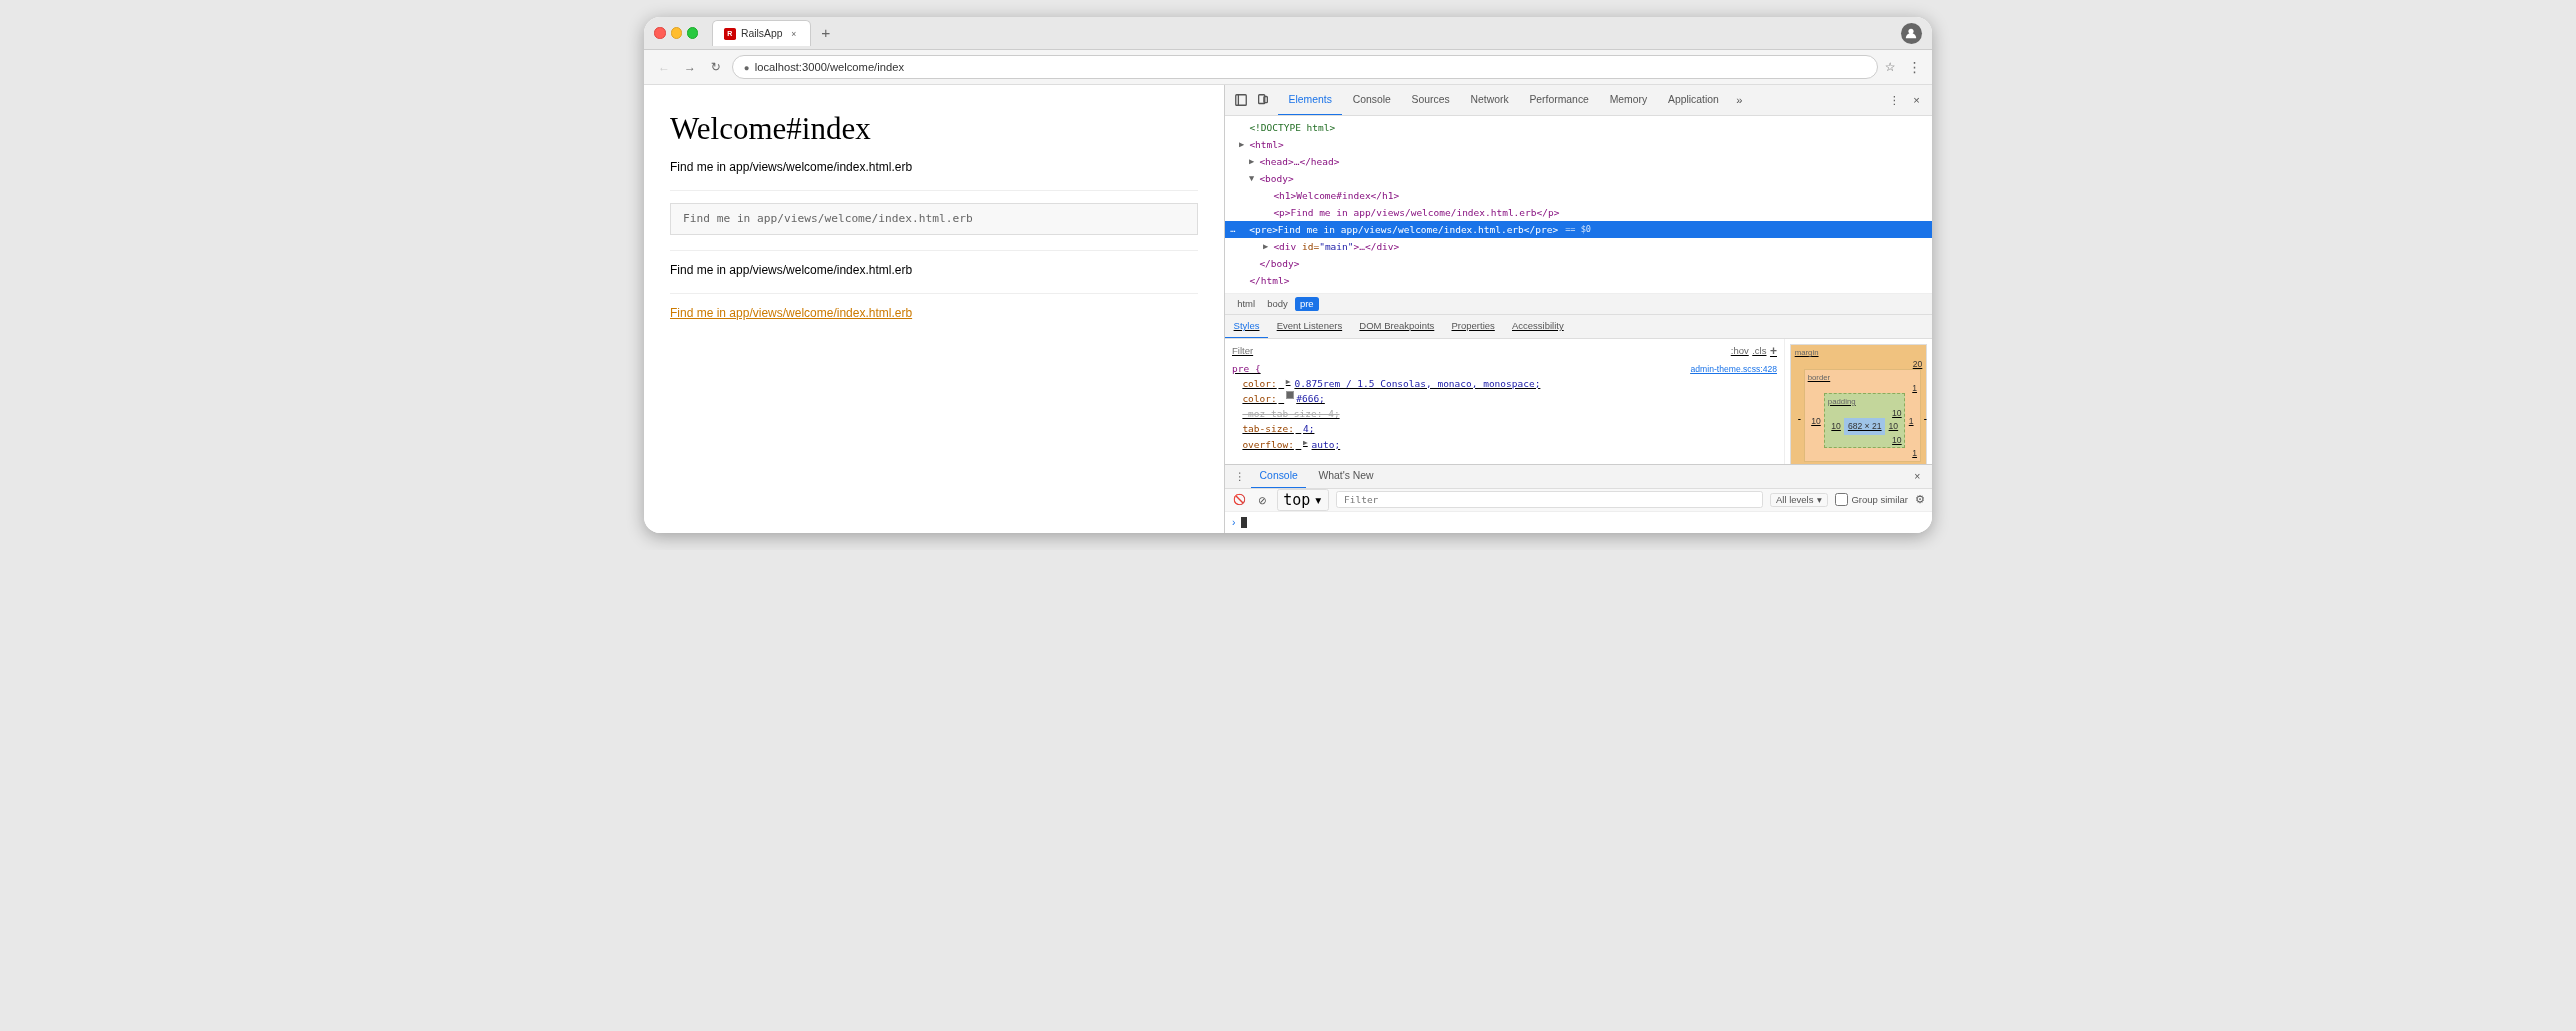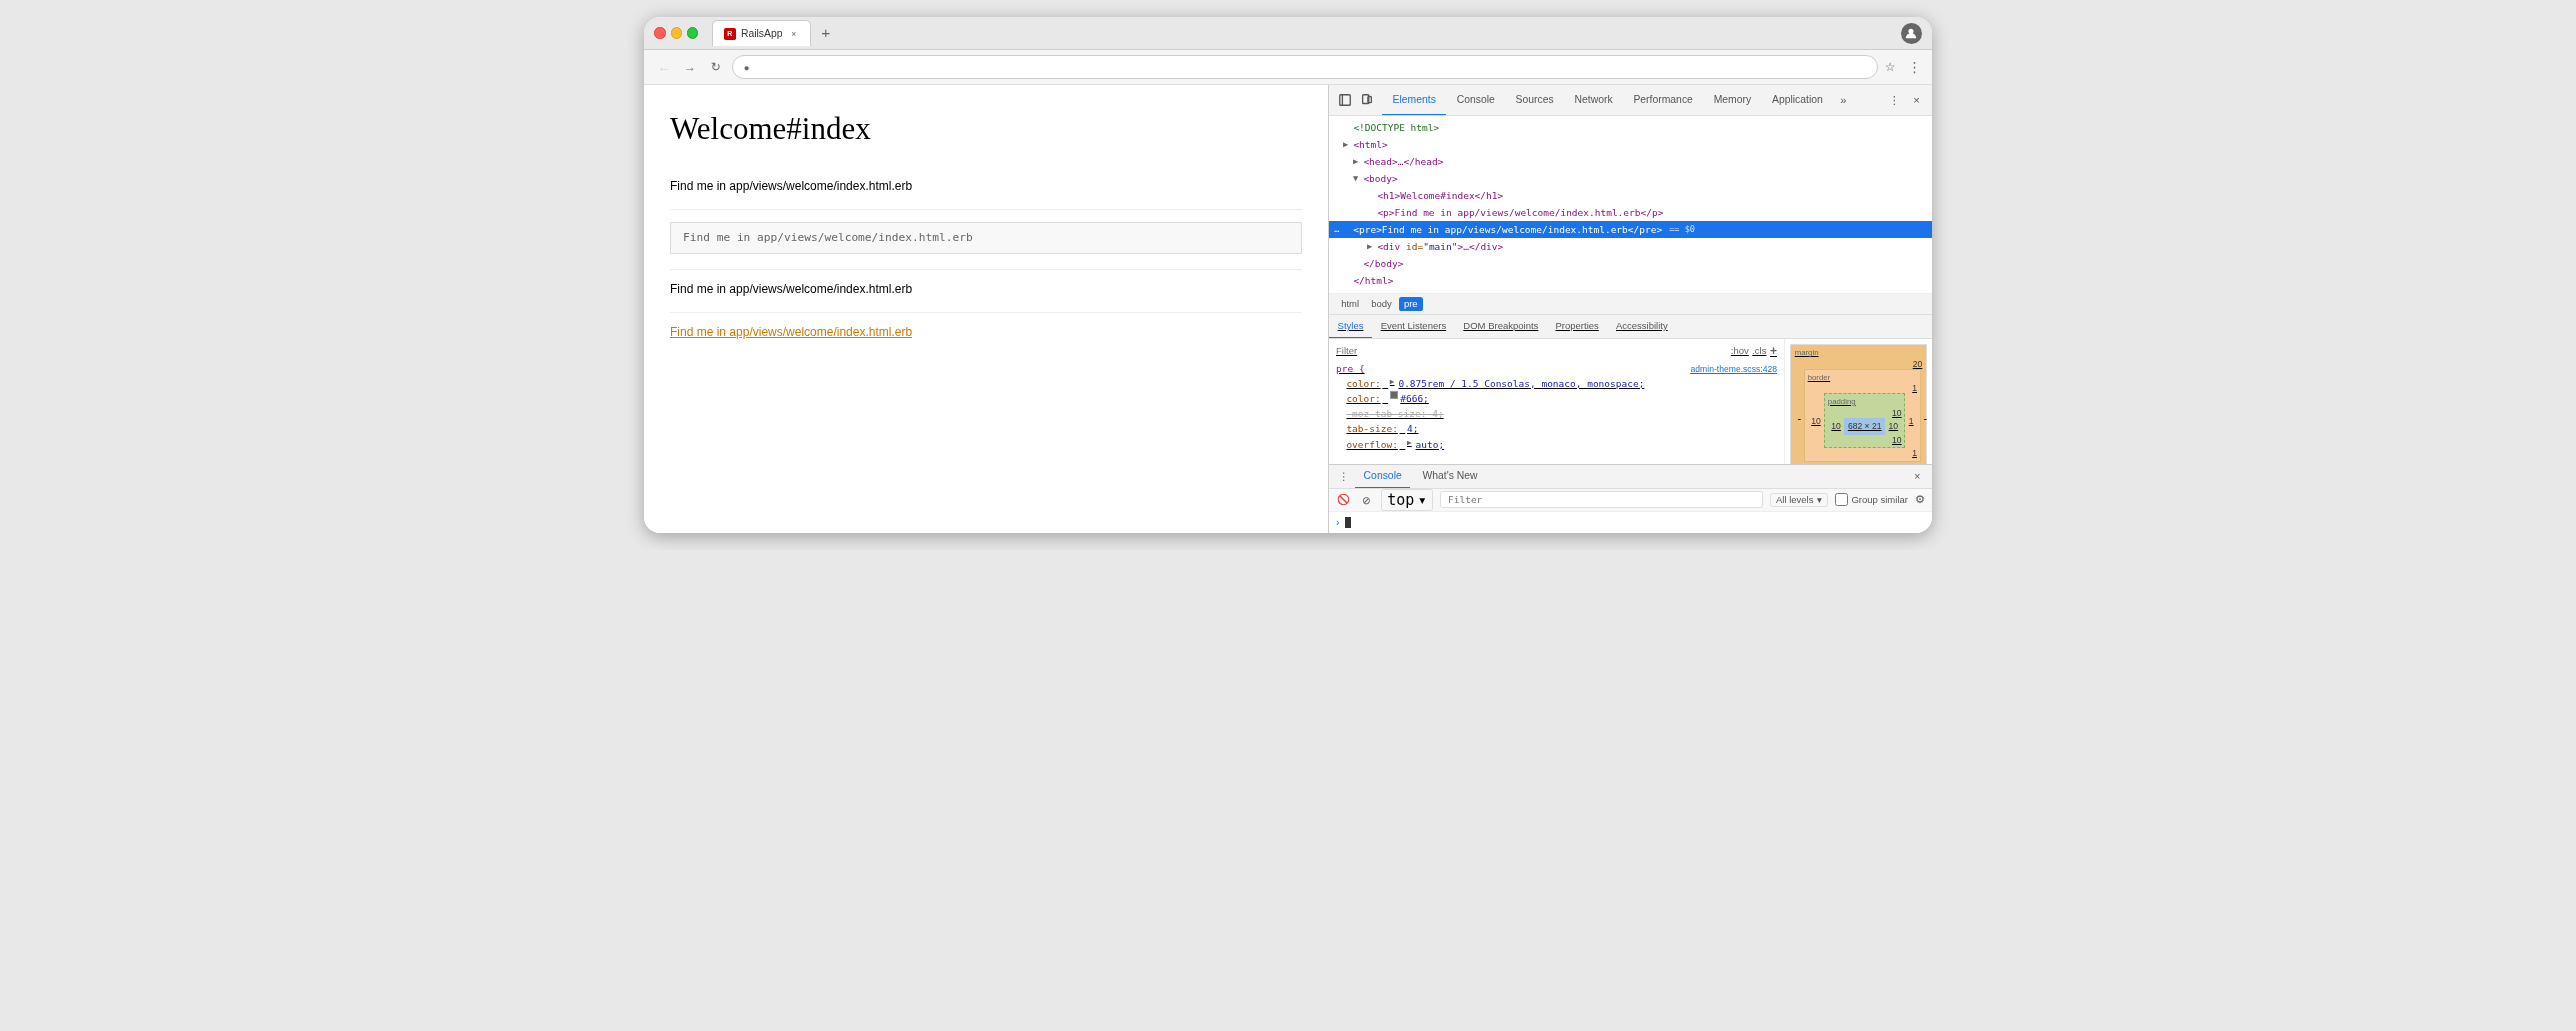--- a/index.html
+++ b/index.html
@@ -164,21 +164,21 @@
     .page-content {
       flex: 1;
       background: #fff;
       padding: 26px 26px;
       overflow-y: auto;
     }
     .page-title {
       font-size: 31px;
       font-weight: normal;
       color: #000;
-      margin-bottom: 32px;
+      margin-bottom: 13px;
       font-family: serif;
     }
     .page-text {
       font-size: 12px;
       color: #000;
       margin-bottom: 15.5px;
       font-family: -apple-system, sans-serif;
     }
     .page-pre {
       font-size: 11.2px;
@@ -201,21 +201,21 @@
       margin-bottom: 15.5px;
     }
     .page-divider {
       border: none;
       border-top: 0.9px solid #eee;
       margin: 12px 0;
     }
 
     
     .devtools-panel {
-      width: 604px;
+      width: 708px;
       background: #fff;
       border-left: 0.9px solid #ccc;
       display: flex;
       flex-direction: column;
       flex-shrink: 0;
       font-size: 9.5px;
     }
 
     
     .devtools-header {
@@ -660,20 +660,21 @@
       </div>
     </div>
   </div>
 
   <div class="nav-bar">
     <div class="nav-btn disabled">←</div>
     <div class="nav-btn">→</div>
     <div class="nav-btn">↻</div>
     <div class="address-bar">
       <span class="lock-icon">●</span>
+      <span class="address-text">localhost:3000/welcome/index</span>
     </div>
     <div class="star-icon">☆</div>
     <div class="menu-icon">⋮</div>
   </div>
 
   <div class="content-area">
 
     <div class="page-content">
       <h1 class="page-title">Welcome#index</h1>
       <p class="page-text">Find me in app/views/welcome/index.html.erb</p>

